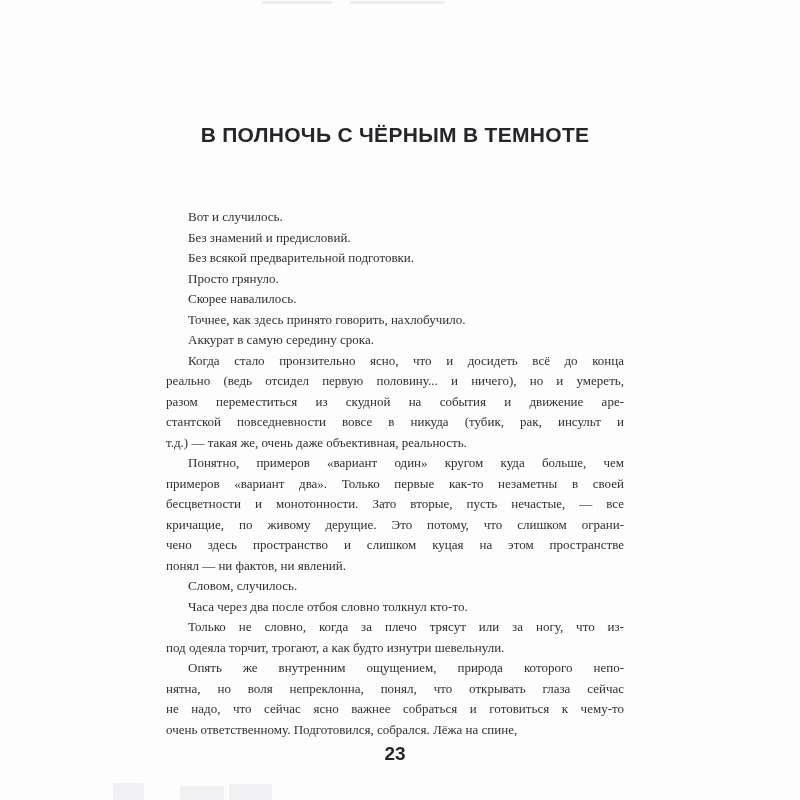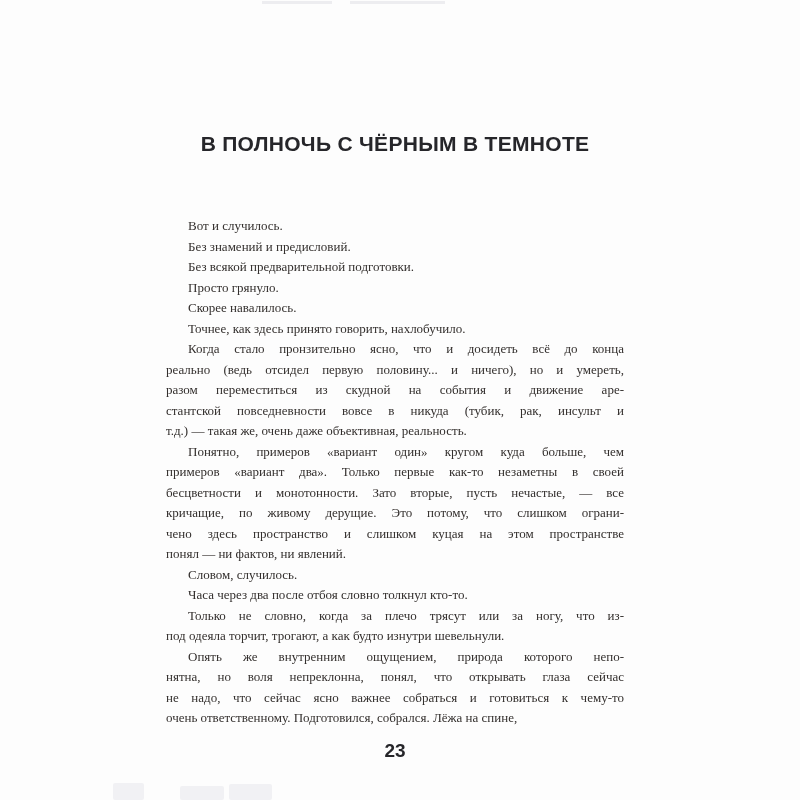--- a/index.html
+++ b/index.html
@@ -25,21 +25,21 @@
   }
   .artifact.top-1 { left: 262px; top: 1px; width: 70px; height: 3px; }
   .artifact.top-2 { left: 350px; top: 1px; width: 95px; height: 3px; }
   .artifact.bot-1 { left: 113px; top: 783px; width: 31px; height: 17px; border-radius: 2px; background: var(--artifact2, #f1f1f4); }
   .artifact.bot-2 { left: 180px; top: 786px; width: 44px; height: 14px; border-radius: 2px; background: var(--artifact2, #f1f1f4); }
   .artifact.bot-3 { left: 229px; top: 784px; width: 43px; height: 16px; border-radius: 2px; background: var(--artifact2, #f1f1f4); }
 
   .content {
     position: absolute;
     left: 166px;
-    top: 13px;
+    top: 4px;
     width: 458px;
   }
   h1.chapter-title {
     margin: 119px 0 0 0;
     text-align: center;
     font-family: "Liberation Sans", sans-serif;
     font-weight: bold;
     font-size: 21px;
     line-height: 24px;
     letter-spacing: 0.3px;
@@ -59,21 +59,21 @@
     padding: 0;
   }
   .line {
     display: block;
     text-align: justify;
     text-align-last: justify;
   }
   .line.first { text-indent: 22px; }
   .line.last  { text-align-last: left; }
   .page-number {
-    margin-top: 12px;
+    margin-top: 4px;
     text-align: center;
     font-family: "Liberation Sans", sans-serif;
     font-weight: bold;
     font-size: 19px;
     line-height: 20px;
     color: var(--title, #26262a);
   }
 </style>
 </head>
 <body style="--bg: #fdfdfd; --title: #26262a; --ink: #332f2d; --artifact: #ededf0; --artifact2: #f1f1f4;">
@@ -101,20 +101,23 @@
         <p class="para">
           <span class="line first last">Просто грянуло.</span>
         </p>
         <p class="para">
           <span class="line first last">Скорее навалилось.</span>
         </p>
         <p class="para">
           <span class="line first last">Точнее, как здесь принято говорить, нахлобучило.</span>
         </p>
         <p class="para">
+          <span class="line first last">Аккурат в самую середину срока.</span>
+        </p>
+        <p class="para">
           <span class="line first">Когда стало пронзительно ясно, что и досидеть всё до конца</span>
           <span class="line">реально (ведь отсидел первую половину... и ничего), но и умереть,</span>
           <span class="line">разом переместиться из скудной на события и движение аре-</span>
           <span class="line">стантской повседневности вовсе в никуда (тубик, рак, инсульт и</span>
           <span class="line last">т.д.) — такая же, очень даже объективная, реальность.</span>
         </p>
         <p class="para">
           <span class="line first">Понятно, примеров «вариант один» кругом куда больше, чем</span>
           <span class="line">примеров «вариант два». Только первые как-то незаметны в своей</span>
           <span class="line">бесцветности и монотонности. Зато вторые, пусть нечастые, — все</span>

